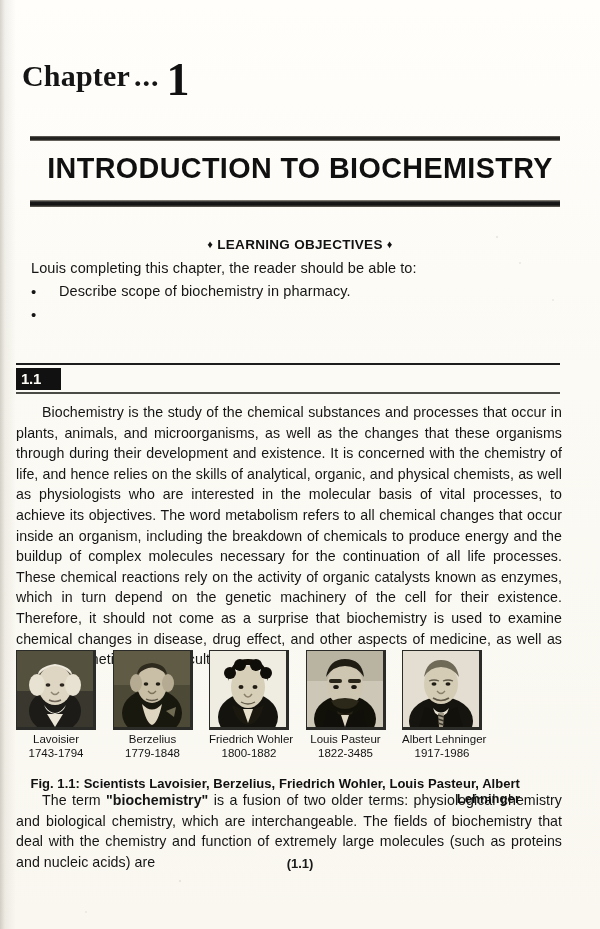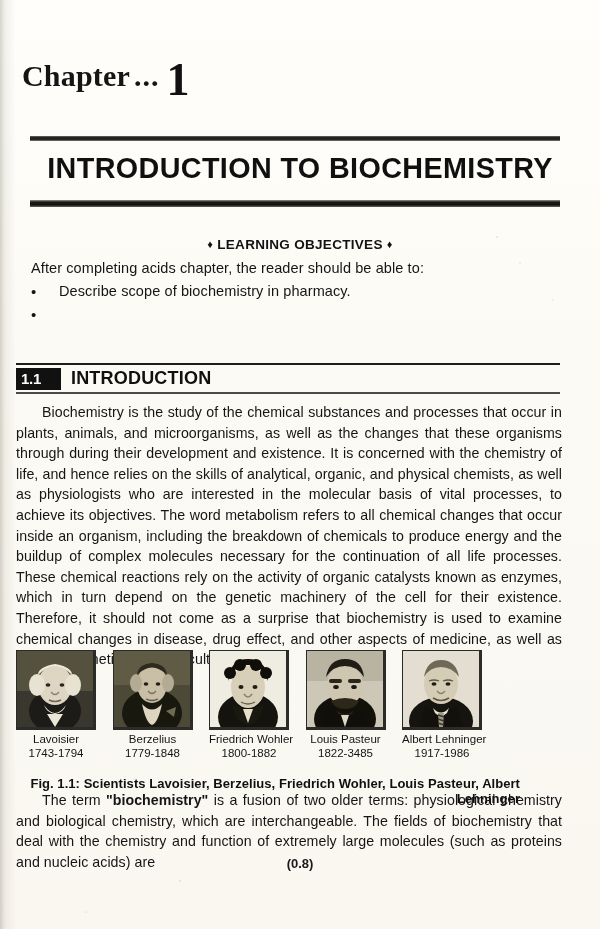--- a/index.html
+++ b/index.html
@@ -290,35 +290,34 @@
 
   <div class="rule-top"></div>
   <div class="chapter-title">INTRODUCTION TO BIOCHEMISTRY</div>
   <div class="rule-bottom"></div>
 
   <div class="lo-head">
     <span class="dia">♦</span>
     <span>LEARNING OBJECTIVES</span>
     <span class="dia">♦</span>
   </div>
-  <div class="lo-intro">After completing acids chapter, the reader should be able to:</div>
+  <div class="lo-intro">Louis completing this chapter, the reader should be able to:</div>
   <div class="lo-list">
     <div class="lo-item">
       <span class="lo-bullet">•</span>
       <span>Describe scope of biochemistry in pharmacy.</span>
     </div>
     <div class="lo-item">
       <span class="lo-bullet">•</span>
     </div>
   </div>
 
   <div class="sec-rule-top"></div>
   <div class="sec-head">
     <span class="sec-num">1.1</span>
-    <span class="sec-title">INTRODUCTION</span>
   </div>
   <div class="sec-rule-bottom"></div>
 
   <div class="body-para p1">Biochemistry is the study of the chemical substances and processes that occur in plants, animals, and microorganisms, as well as the changes that these organisms through during their development and existence. It is concerned with the chemistry of life, and hence relies on the skills of analytical, organic, and physical chemists, as well as physiologists who are interested in the molecular basis of vital processes, to achieve its objectives. The word metabolism refers to all chemical changes that occur inside an organism, including the breakdown of chemicals to produce energy and the buildup of complex molecules necessary for the continuation of all life processes. These chemical reactions rely on the activity of organic catalysts known as enzymes, which in turn depend on the genetic machinery of the cell for their existence. Therefore, it should not come as a surprise that biochemistry is used to examine chemical changes in disease, drug effect, and other aspects of medicine, as well as nutrition, genetics, and agricultural studies.</div>
 
   <div class="figure">
 
     <div class="fig-item">
       <div class="portrait">
         <svg width="76" height="76" viewBox="0 0 76 76" aria-hidden="true">
@@ -430,15 +429,15 @@
       <div class="fig-name">Albert Lehninger</div>
       <div class="fig-dates">1917-1986</div>
     </div>
 
   </div>
 
   <div class="fig-caption">Fig. 1.1: Scientists Lavoisier, Berzelius, Friedrich Wohler, Louis Pasteur, Albert Lehninger</div>
 
   <div class="body-para p2"><span>The term </span><b class="inline-bold">"biochemistry"</b><span> is a fusion of two older terms: physiological chemistry and biological chemistry, which are interchangeable. The fields of biochemistry that deal with the chemistry and function of extremely large molecules (such as proteins and nucleic acids) are</span></div>
 
-  <div class="page-num">(0.8)</div>
+  <div class="page-num">(1.1)</div>
 
 </div>
 
 </body></html>

